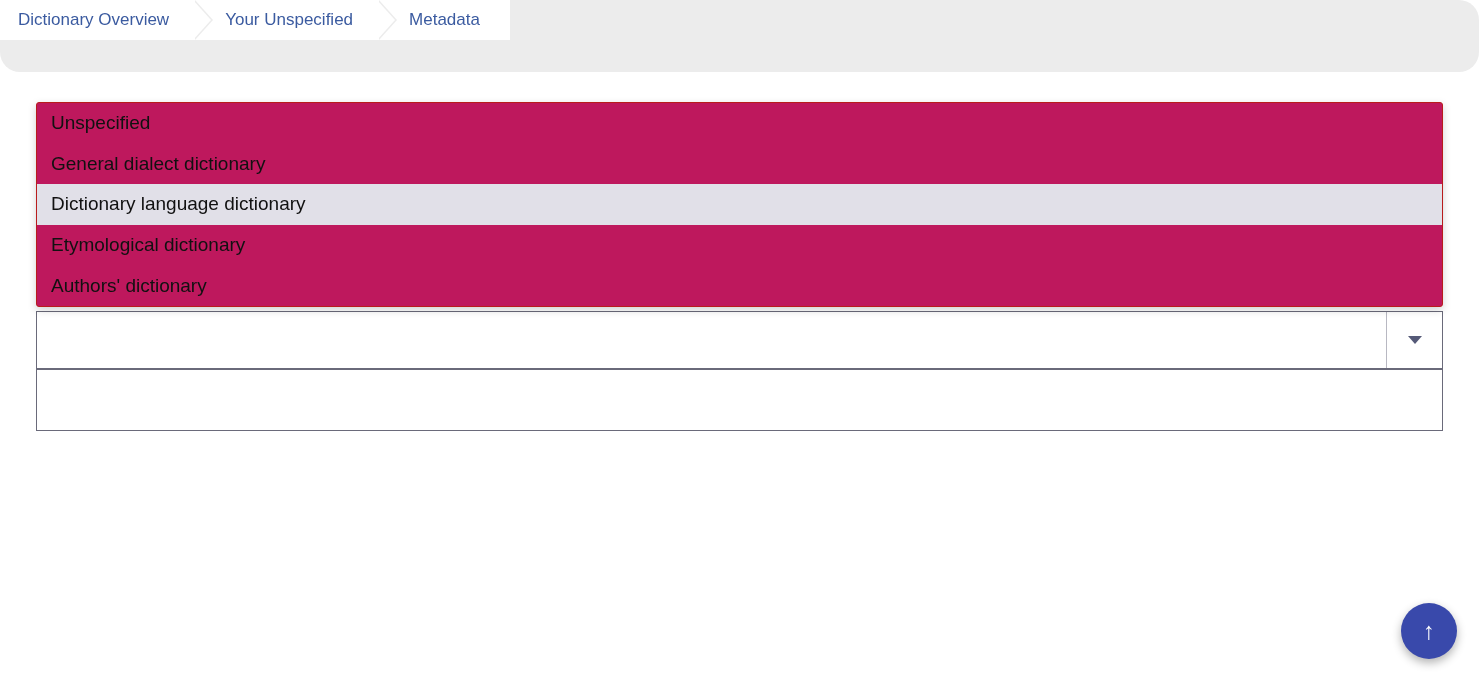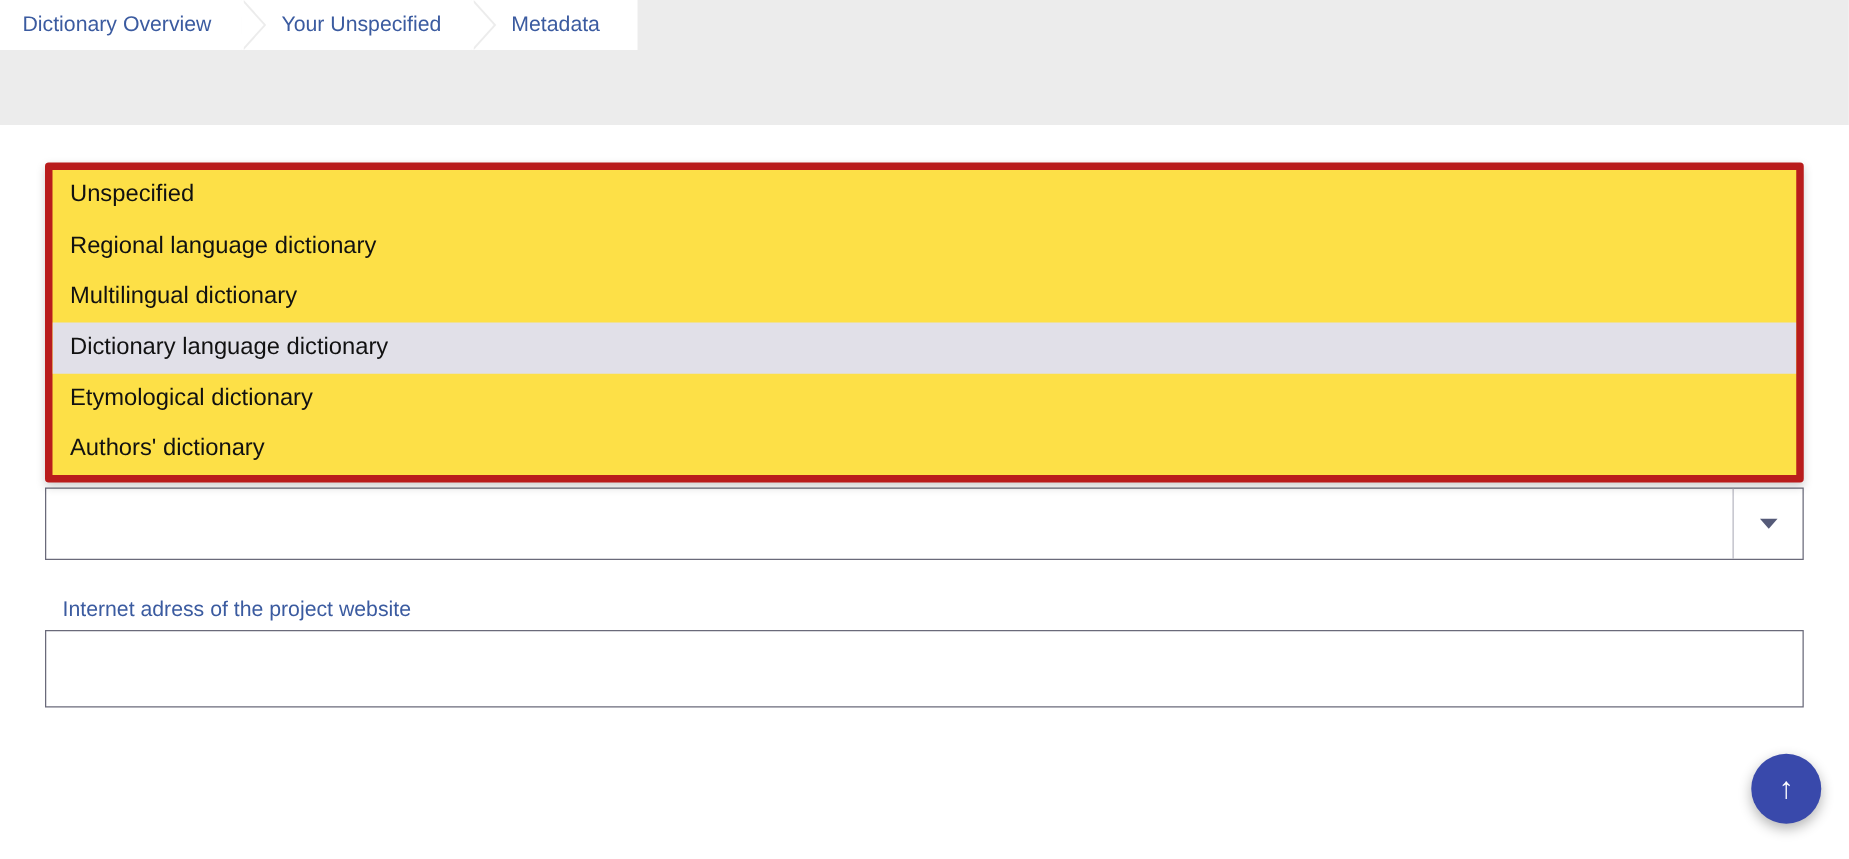--- a/index.html
+++ b/index.html
@@ -1,21 +1,22 @@
 <!DOCTYPE html>
 <html><head>
   <meta charset="utf-8">
   <style>
     * { box-sizing: border-box; margin: 0; padding: 0; }
     body { font-family: Arial, Helvetica, sans-serif; background: #fff; color: #1a1a1a; }
 
     .top-bar {
       background: #ececec;
-      height: 100px;
+      height: 72px;
       position: relative;
+      border-radius: 20px;
     }
 
     .breadcrumb {
       display: flex;
       align-items: stretch;
       height: 40px;
       position: absolute;
       top: 0; left: 0;
     }
     .crumb {
@@ -56,22 +57,22 @@
     .crumb.last::before { display: none; }
     .crumb.last { padding-right: 30px; }
 
     .content {
       padding: 30px 36px 40px 36px;
       position: relative;
     }
 
     .dropdown-list {
       position: relative;
-      background: #fde047;
-      border: 6px solid #b91c1c;
+      background: #be185d;
+      border: 1px solid #b91c1c;
       border-radius: 3px;
       box-shadow: 0 3px 8px rgba(0,0,0,0.18);
       margin-bottom: 4px;
       overflow: hidden;
     }
     .option {
       font-size: 19px;
       padding: 8px 14px;
       color: #111;
       cursor: pointer;
@@ -151,34 +152,32 @@
     <div class="crumb last">
       <span>Metadata</span>
     </div>
   </nav>
 </div>
 
 <div class="content">
 
   <div class="dropdown-list" id="dropdown-list">
       <div class="option">Unspecified</div>
-      <div class="option">Regional language dictionary</div>
-      <div class="option">Multilingual dictionary</div>
+      <div class="option">General dialect dictionary</div>
       <div class="option hovered">Dictionary language dictionary</div>
       <div class="option">Etymological dictionary</div>
       <div class="option">Authors' dictionary</div>
     </div>
 
   <div class="select-field">
     <div class="select-value"></div>
     <div class="select-arrow-box">
       <div class="caret-down"></div>
     </div>
   </div>
 
-  <div class="field-label">Internet adress of the project website</div>
   <div class="text-input"></div>
 
 </div>
 
 <div class="fab">
   <span>↑</span>
 </div>
 
 </body></html>

